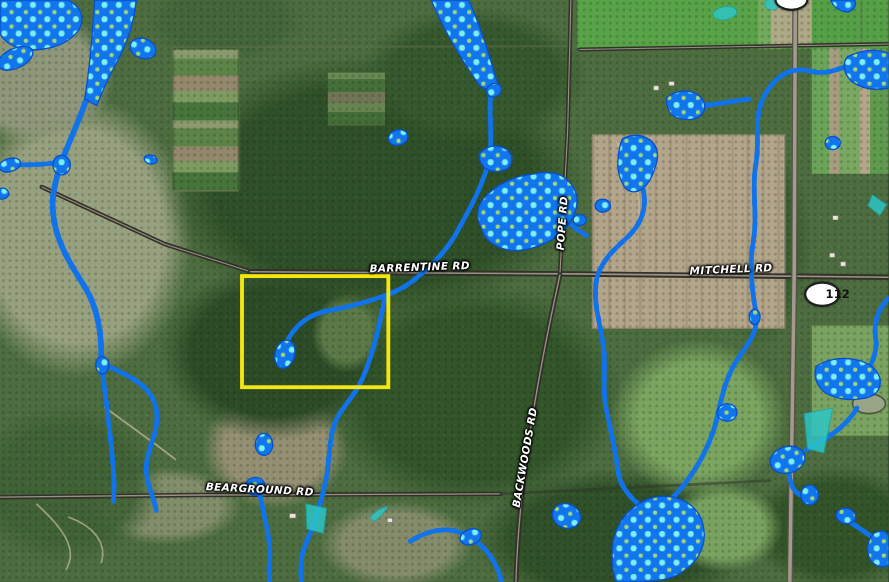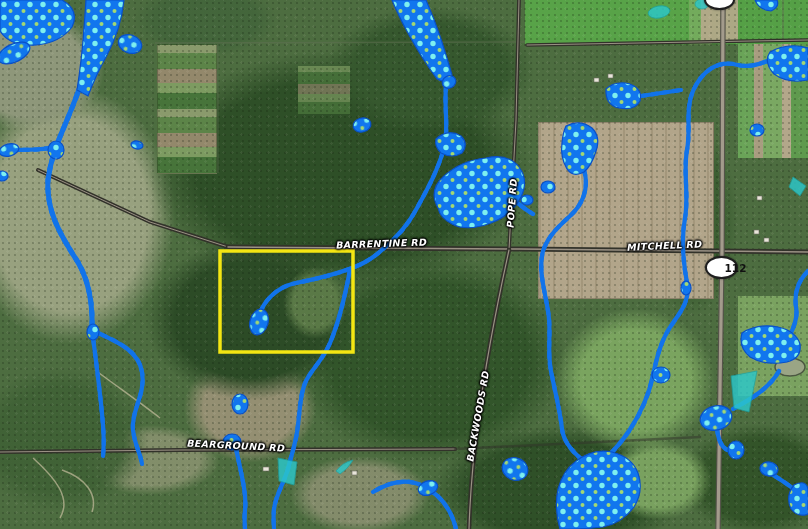--- a/index.html
+++ b/index.html
@@ -214,18 +214,18 @@
 
     <rect class="bnd" x="220" y="251" width="133" height="101"></rect>
   </svg>
 
   <div class="rlabel" style="left:336px;top:239px;transform:rotate(-2deg);">BARRENTINE RD</div>
   <div class="rlabel" style="left:627px;top:241px;transform:rotate(-2.5deg);">MITCHELL RD</div>
   <div class="rlabel vert" style="left:512px;top:203px;transform:translate(-50%,-50%) rotate(-86deg);">POPE RD</div>
   <div class="rlabel vert" style="left:478px;top:416px;transform:translate(-50%,-50%) rotate(-80deg);">BACKWOODS RD</div>
   <div class="rlabel" style="left:187px;top:441px;transform:rotate(3deg);">BEARGROUND RD</div>
 
-  <div class="shield" style="left:705px;top:256px;width:33px;height:23px;padding-left:28px;">
+  <div class="shield" style="left:731px;top:256px;width:33px;height:23px;padding-left:28px;">
     <span>112</span>
   </div>
   <div class="shield" style="left:704px;top:-11px;width:31px;height:21px;"></div>
 
 </div>
 
 </body></html>

